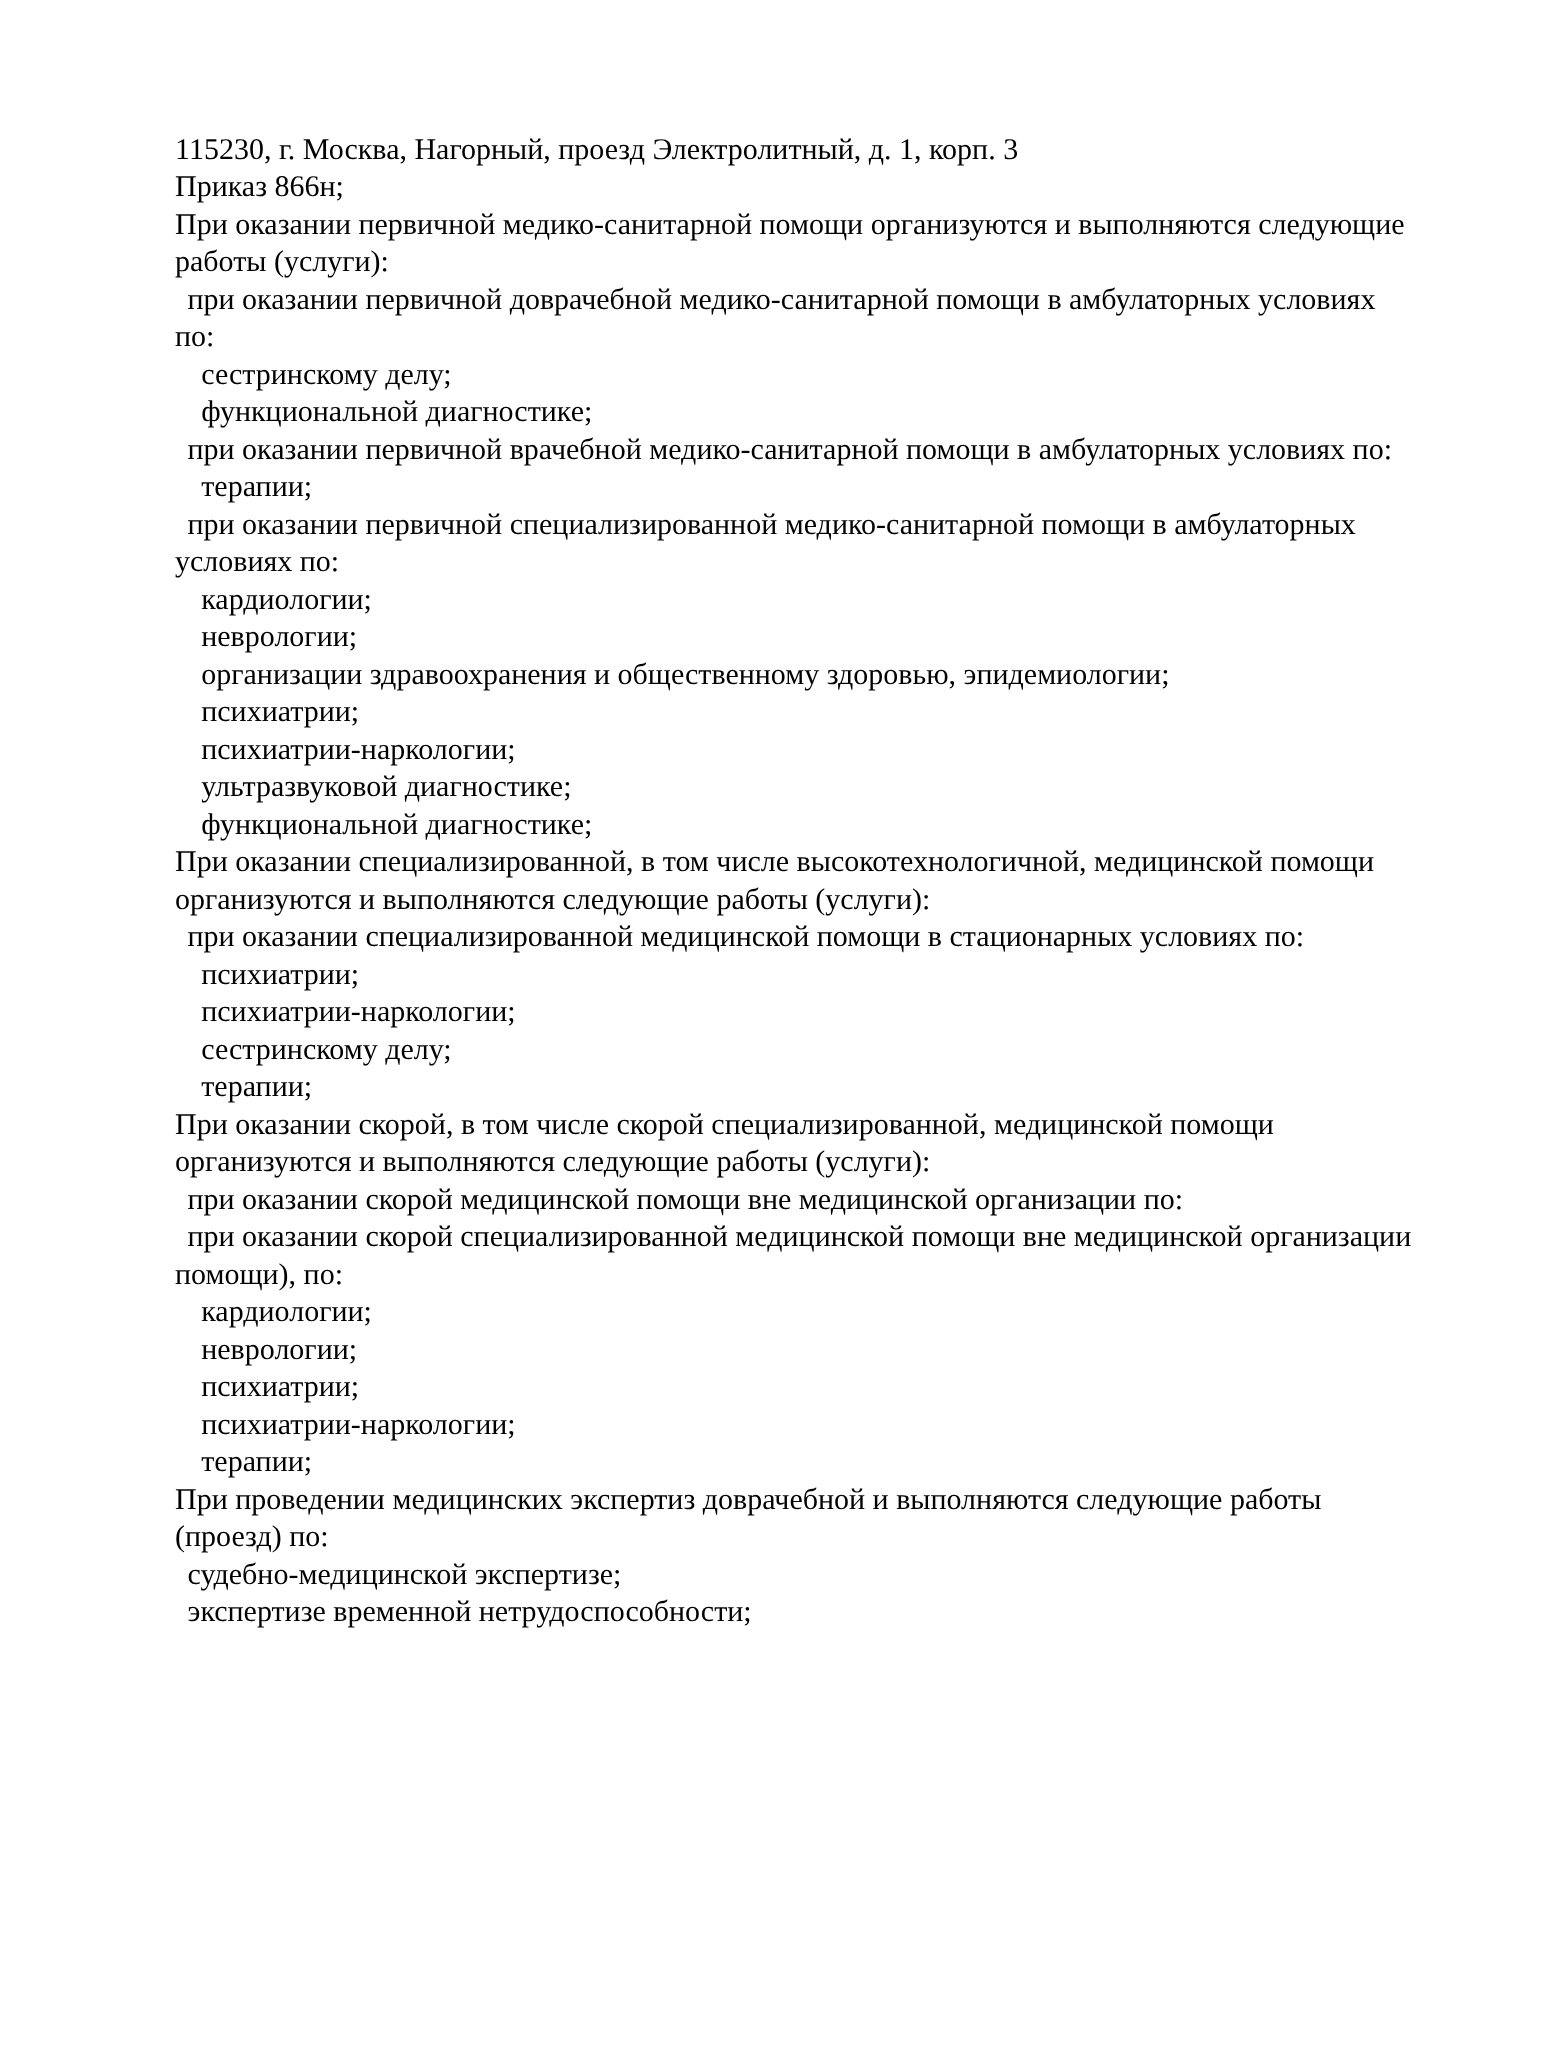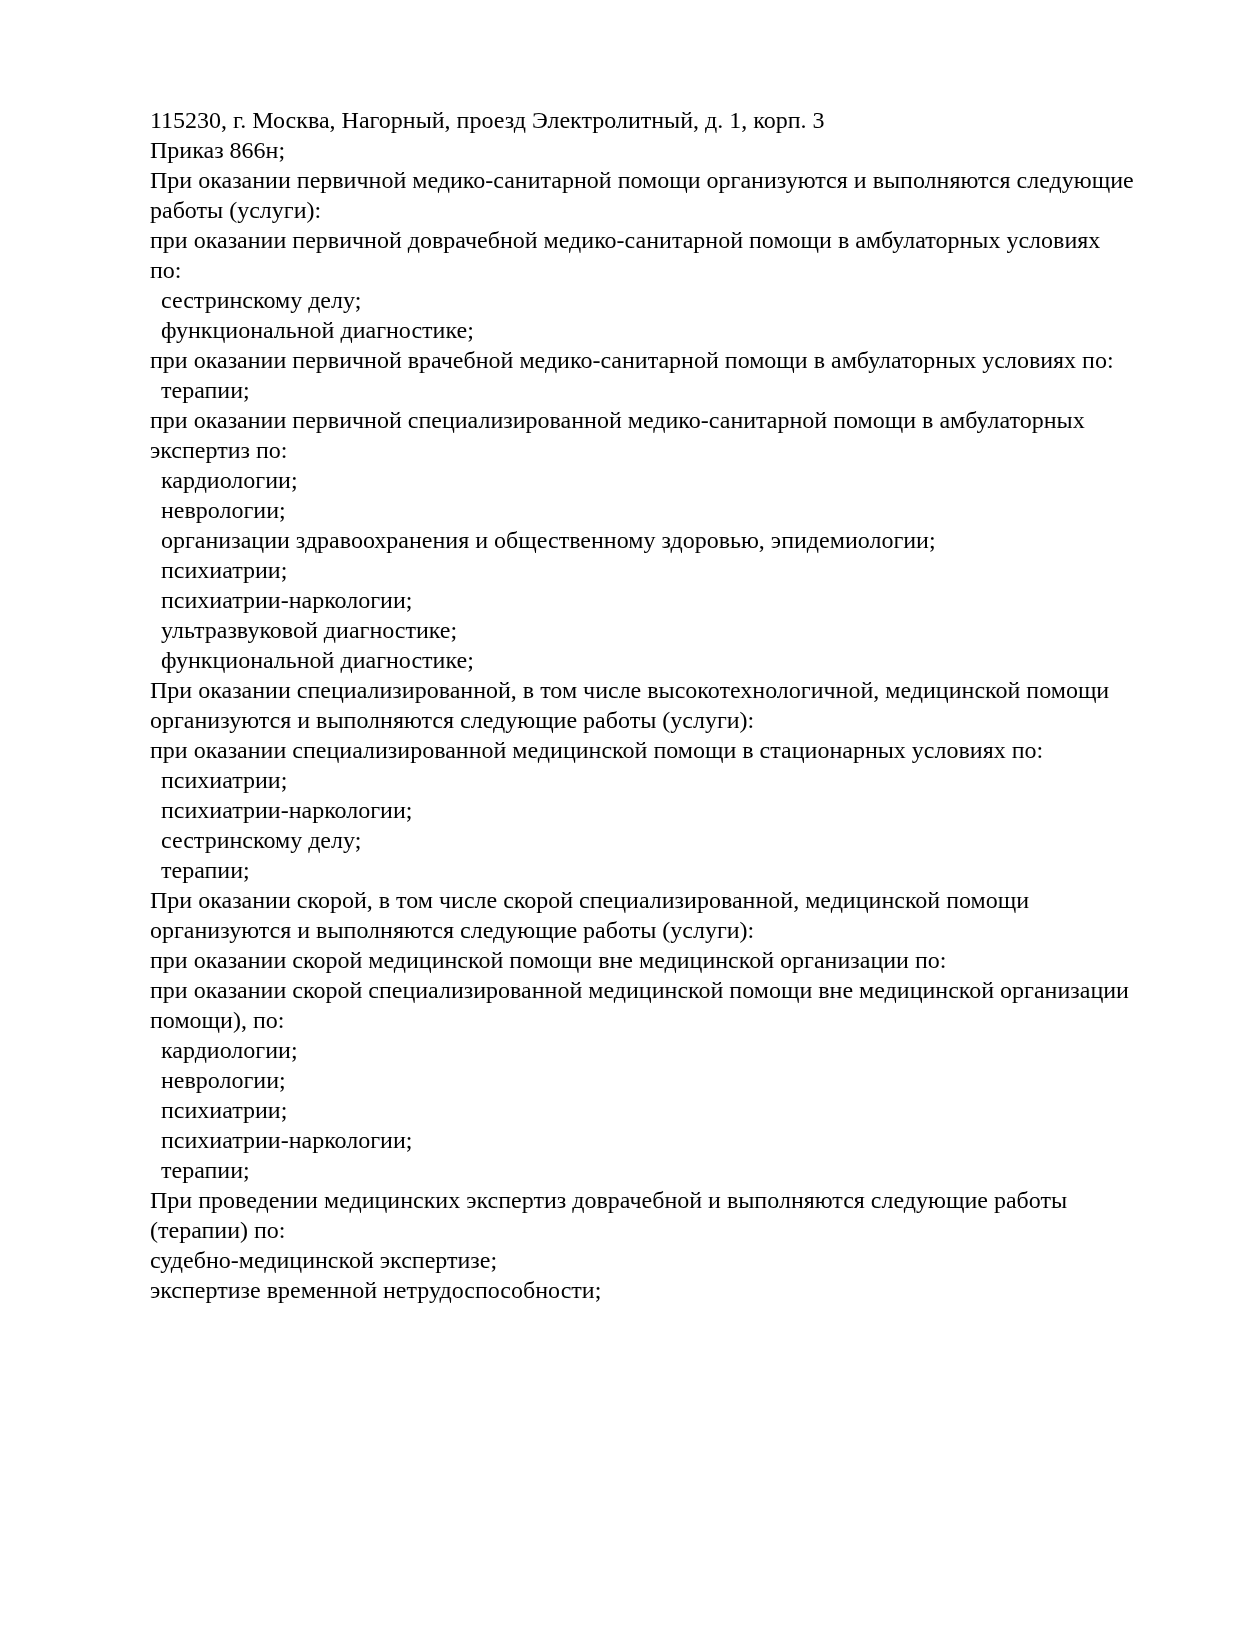--- a/index.html
+++ b/index.html
@@ -23,41 +23,41 @@
     font-family: "Liberation Serif", "DejaVu Serif", serif;
     font-size: 24px;
     line-height: 30px;
     color: #000000;
     font-weight: 400;
   }
   .line {
     white-space: nowrap;
     min-height: 30px;
   }
-  .indent-0 { padding-left: 0; margin-left: 10px; }
+  .indent-0 { padding-left: 0; }
   .indent-1 { padding-left: 10px; }
   .indent-2 { padding-left: 21px; }
 </style>
 </head>
 <body>
 
 <main class="page">
   <div class="doc-text" id="doc-text">
       <div class="line indent-0">115230, г. Москва, Нагорный, проезд Электролитный, д. 1, корп. 3</div>
       <div class="line indent-0">Приказ 866н;</div>
       <div class="line indent-0">При оказании первичной медико-санитарной помощи организуются и выполняются следующие</div>
       <div class="line indent-0">работы (услуги):</div>
       <div class="line indent-1">при оказании первичной доврачебной медико-санитарной помощи в амбулаторных условиях</div>
       <div class="line indent-0">по:</div>
       <div class="line indent-2">сестринскому делу;</div>
       <div class="line indent-2">функциональной диагностике;</div>
       <div class="line indent-1">при оказании первичной врачебной медико-санитарной помощи в амбулаторных условиях по:</div>
       <div class="line indent-2">терапии;</div>
       <div class="line indent-1">при оказании первичной специализированной медико-санитарной помощи в амбулаторных</div>
-      <div class="line indent-0">экспертиз по:</div>
+      <div class="line indent-0">условиях по:</div>
       <div class="line indent-2">кардиологии;</div>
       <div class="line indent-2">неврологии;</div>
       <div class="line indent-2">организации здравоохранения и общественному здоровью, эпидемиологии;</div>
       <div class="line indent-2">психиатрии;</div>
       <div class="line indent-2">психиатрии-наркологии;</div>
       <div class="line indent-2">ультразвуковой диагностике;</div>
       <div class="line indent-2">функциональной диагностике;</div>
       <div class="line indent-0">При оказании специализированной, в том числе высокотехнологичной, медицинской помощи</div>
       <div class="line indent-0">организуются и выполняются следующие работы (услуги):</div>
       <div class="line indent-1">при оказании специализированной медицинской помощи в стационарных условиях по:</div>
@@ -69,17 +69,17 @@
       <div class="line indent-0">организуются и выполняются следующие работы (услуги):</div>
       <div class="line indent-1">при оказании скорой медицинской помощи вне медицинской организации по:</div>
       <div class="line indent-1">при оказании скорой специализированной медицинской помощи вне медицинской организации</div>
       <div class="line indent-0">помощи), по:</div>
       <div class="line indent-2">кардиологии;</div>
       <div class="line indent-2">неврологии;</div>
       <div class="line indent-2">психиатрии;</div>
       <div class="line indent-2">психиатрии-наркологии;</div>
       <div class="line indent-2">терапии;</div>
       <div class="line indent-0">При проведении медицинских экспертиз доврачебной и выполняются следующие работы</div>
-      <div class="line indent-0">(терапии) по:</div>
+      <div class="line indent-0">(проезд) по:</div>
       <div class="line indent-1">судебно-медицинской экспертизе;</div>
       <div class="line indent-1">экспертизе временной нетрудоспособности;</div>
     </div>
 </main>
 
 </body></html>

